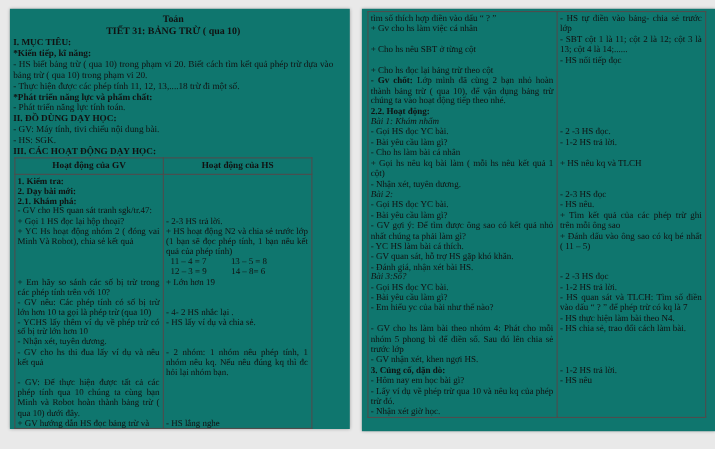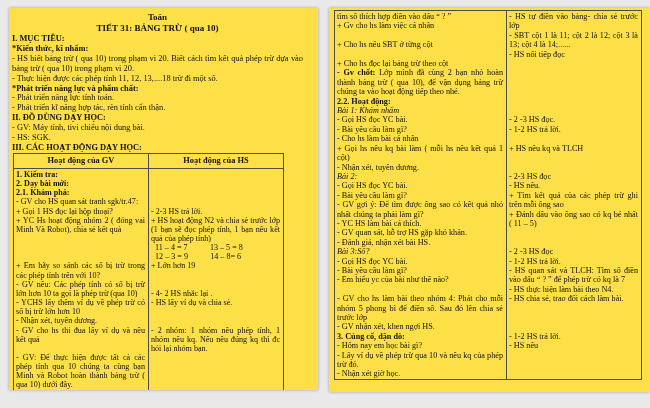--- a/index.html
+++ b/index.html
@@ -3,21 +3,21 @@
 <meta charset="utf-8">
 <style>
   html,body{margin:0;padding:0;}
   body{
     width:650px;height:408px;overflow:hidden;position:relative;
     background:#e9e9e9;
     font-family:"Liberation Serif","DejaVu Serif",serif;
     color:#111;
   }
   .page{
-    position:absolute;top:8px;background:#fde047;
+    position:absolute;top:8px;background:#0f766e;
     box-shadow:0 0 3px rgba(0,0,0,.3);
     box-sizing:border-box;overflow:hidden;
   }
   #page1{left:9px;width:309px;height:382px;padding:4px 15px 0 3px;}
   #page2{left:329px;width:321px;height:384px;padding:2px 0 0 5px;}
   .title-line{font-weight:bold;text-align:center;font-size:9px;line-height:11px;margin:0;}
   .intro .para{font-size:8.4px;line-height:9.9px;}
   .para{margin:0;text-align:justify;white-space:pre-wrap;}
   .para b{font-weight:bold;}
   .s-b{font-weight:bold;}
@@ -33,26 +33,25 @@
   #t2 .para{font-size:8.2px;line-height:9.4px;}
 </style>
 </head>
 <body>
 
 <div class="page" id="page1">
   <p class="title-line">Toán</p>
   <p class="title-line">TIẾT 31: BẢNG TRỪ ( qua 10)</p>
   <div class="intro">
       <p class="para s-b">I. MỤC TIÊU:</p>
-      <p class="para s-b">*Kiến thức, kĩ nhẩm:</p>
+      <p class="para s-b">*Kiến tiếp, kĩ năng:</p>
       <p class="para">- HS biết bảng trừ ( qua 10) trong phạm vi 20. Biết cách tìm kết quả phép trừ dựa vào bảng trừ ( qua 10) trong phạm vi 20.</p>
       <p class="para">- Thực hiện được các phép tính 11, 12, 13,....18 trừ đi một số.</p>
       <p class="para s-b">*Phát triển năng lực và phẩm chất:</p>
       <p class="para">- Phát triển năng lực tính toán.</p>
-      <p class="para">- Phát triển kĩ năng hợp tác, rèn tính cẩn thận.</p>
       <p class="para s-b">II. ĐỒ DÙNG DẠY HỌC:</p>
       <p class="para">- GV: Máy tính, tivi chiếu nội dung bài.</p>
       <p class="para">- HS: SGK.</p>
       <p class="para s-b">III. CÁC HOẠT ĐỘNG DẠY HỌC:</p>
     </div>
   <table class="ttable" id="t1">
     <colgroup>
         <col style="width:135px">
         <col style="width:135px">
       </colgroup>

